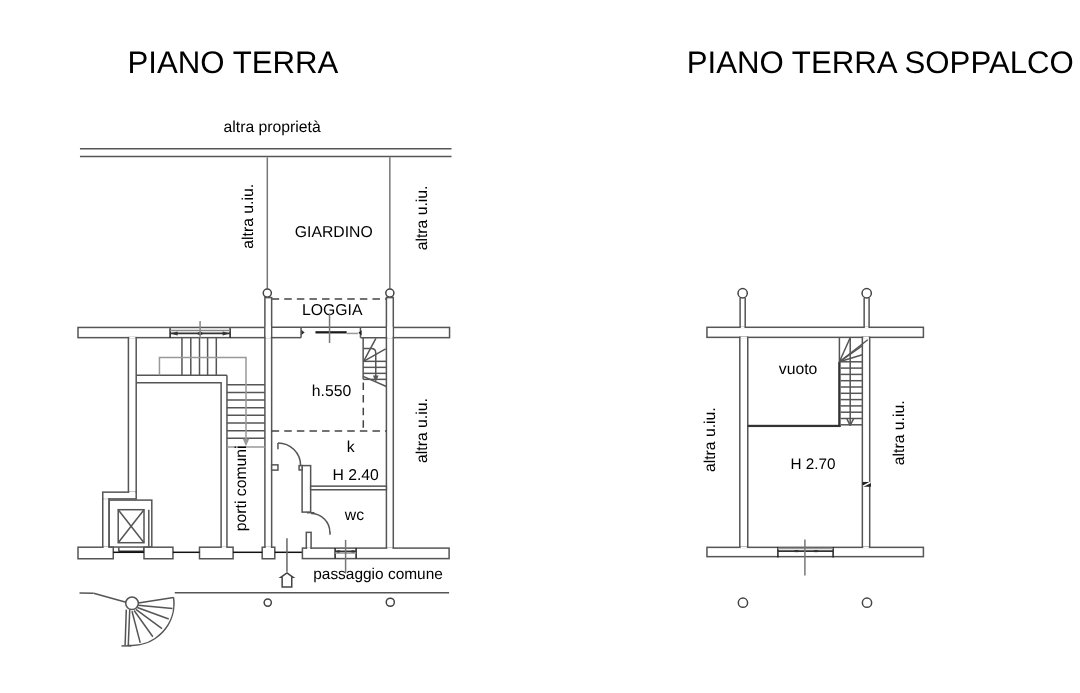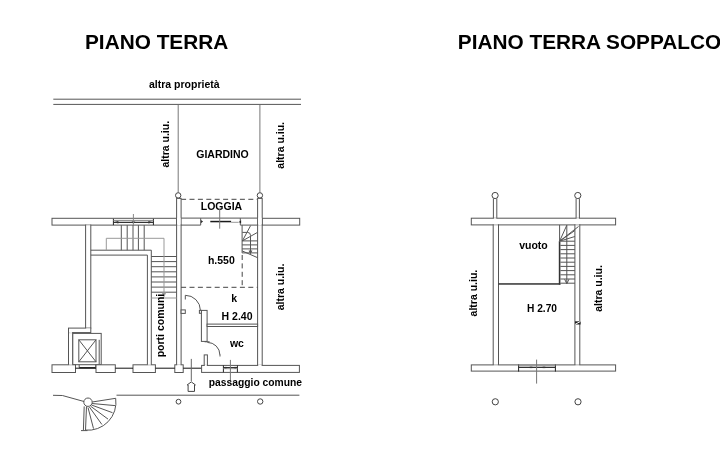--- a/index.html
+++ b/index.html
@@ -1,17 +1,17 @@
 <!DOCTYPE html>
 <html><head>
 <meta charset="utf-8">
 <style>
   html,body{margin:0;padding:0;background:#ffffff;}
   #page{position:relative;width:720px;height:448px;background:#ffffff;overflow:hidden;
-        font-family:"Liberation Sans", sans-serif;font-weight:bold;}
+        font-family:"Liberation Sans", sans-serif;}
   svg{position:absolute;left:0;top:0;}
   text{font-family:"Liberation Sans", sans-serif;fill:#000000;}
 </style>
 </head>
 <body>
 <div id="page">
 <svg width="720" height="462" viewBox="0 0 720 462">
 
   <g>
         <text x="85" y="48.7" font-size="20.8">PIANO TERRA</text>

